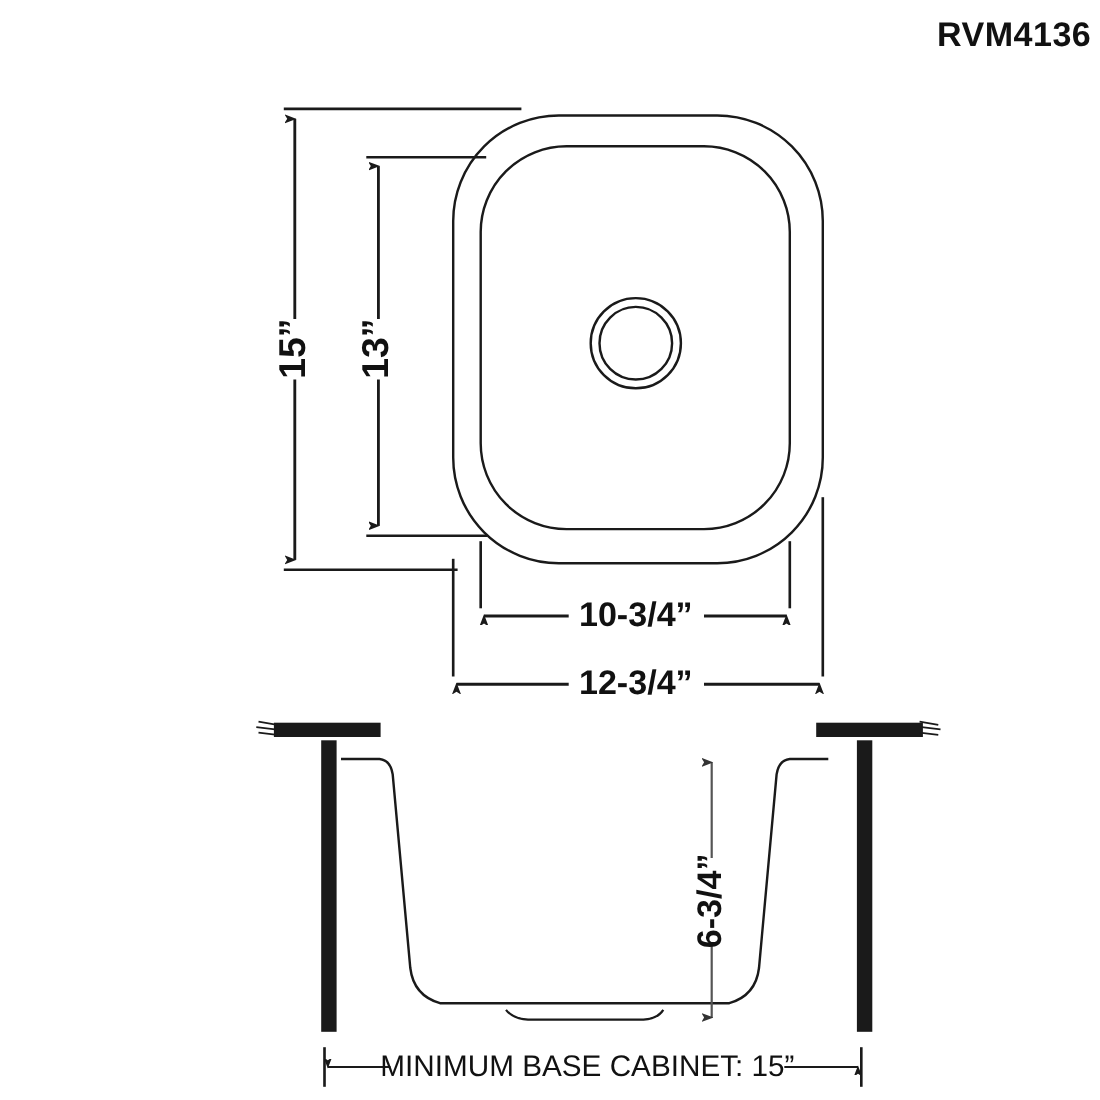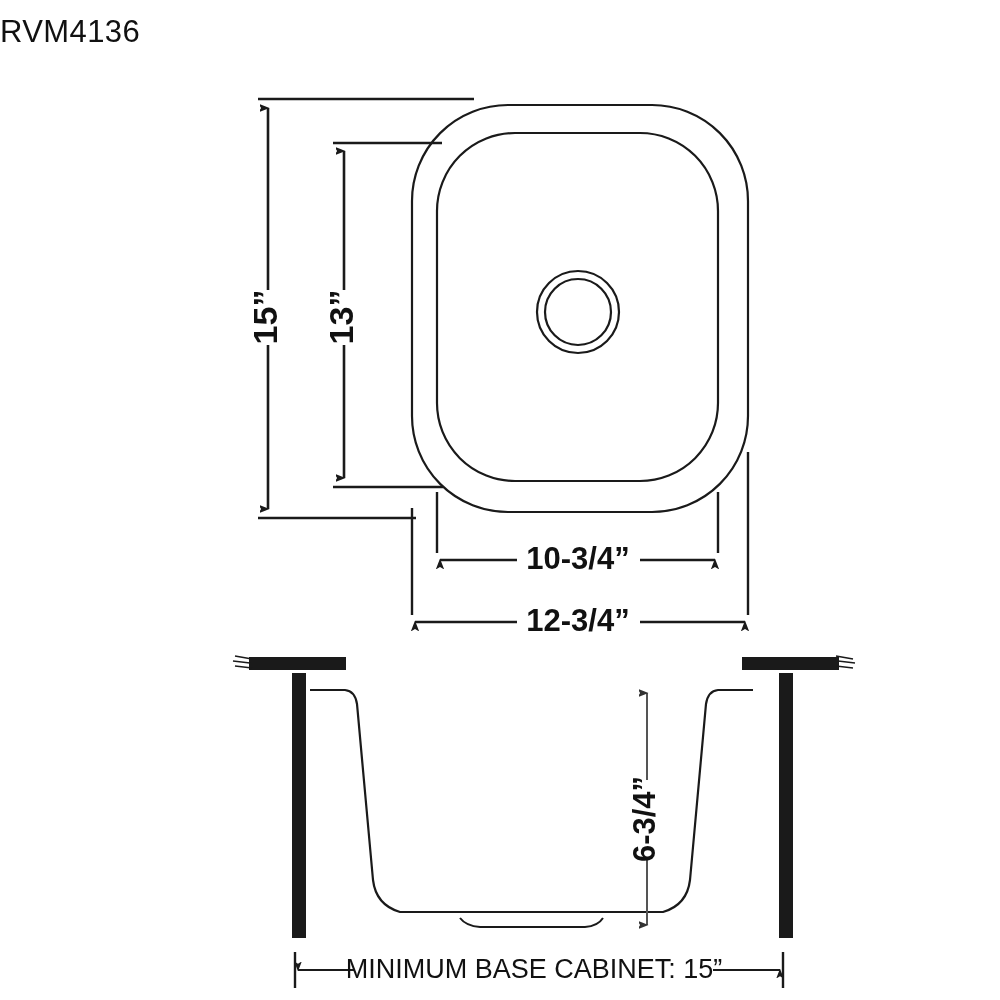--- a/index.html
+++ b/index.html
@@ -19,23 +19,23 @@
   #drawing-root {
     position: relative;
     width: 1000px;
     height: 1000px;
   }
   .page-title {
     position: absolute;
     top: 14px;
     left: 0;
     width: 992px;
-    text-align: left;
+    text-align: right;
     font-size: 31px;
-    font-weight: normal;
+    font-weight: bold;
     letter-spacing: 0.4px;
     font-family: "Liberation Sans", sans-serif;
     color: #111111;
   }
   svg.spec-svg {
     position: absolute;
     top: 0;
     left: 0;
     width: 1000px;
     height: 1000px;

